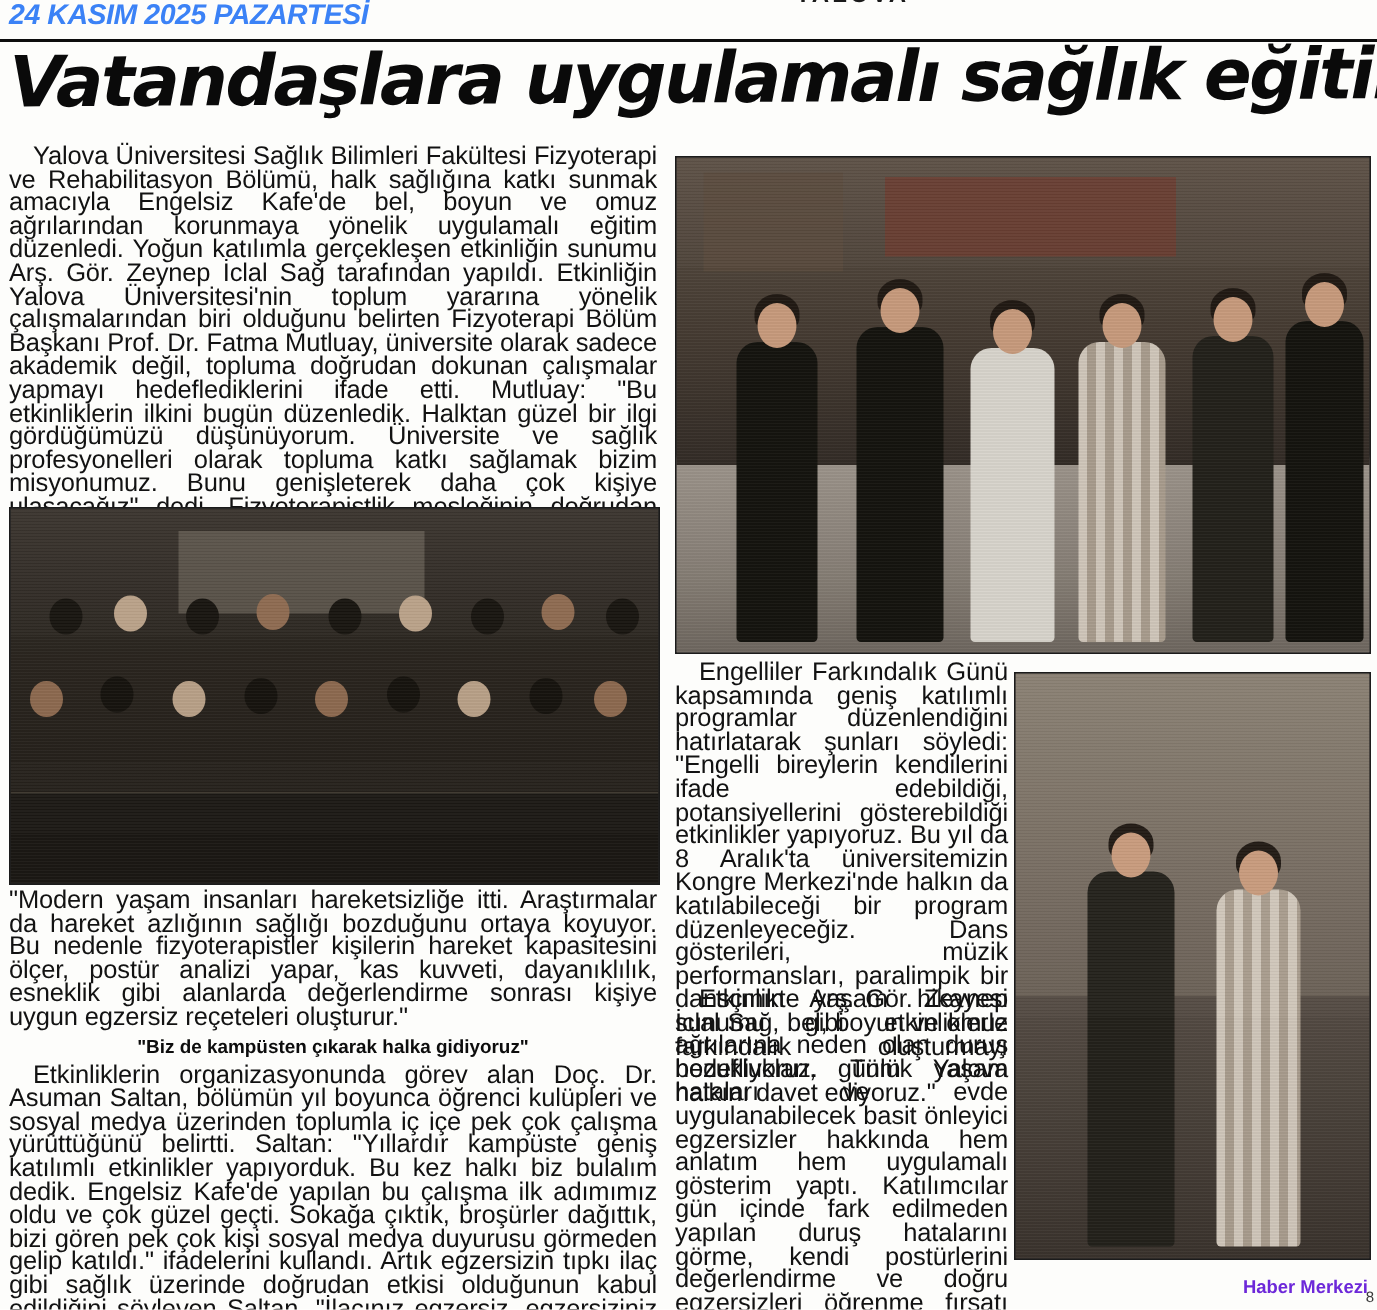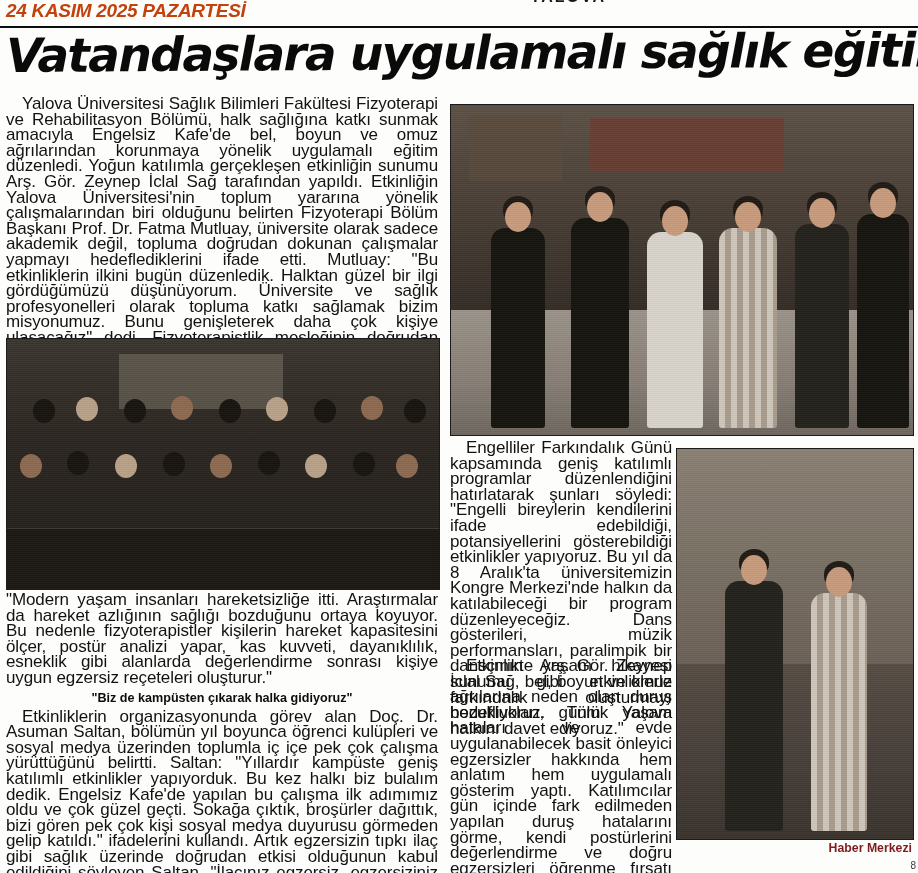--- a/index.html
+++ b/index.html
@@ -30,21 +30,21 @@
     border-bottom: 2px solid #0d0d0d;
   }
   .masthead-date {
     position: absolute;
     left: 6px; top: 0px;
     font-family: "Liberation Sans", sans-serif;
     font-weight: bold;
     font-style: italic;
     font-size: 19px;
     letter-spacing: -0.3px;
-    color: #c2410c;
+    color: #3b82f6;
     white-space: nowrap;
   }
   .masthead-city {
     position: absolute;
     left: 530px; top: -12px;
     font-weight: bold;
     font-size: 16px;
     letter-spacing: 2px;
     color: #1a1a1a;
   }
@@ -279,22 +279,22 @@
     left: 6px;
     top: 592px;
     width: 432px;
   }
 
   .byline {
     font-family: "Liberation Sans", sans-serif;
     font-weight: bold;
     font-size: 12.3px;
     text-align: right;
-    margin-top: 3px;
-    color: #7f1d1d;
+    margin-top: 13px;
+    color: #6d28d9;
   }
   .page-num {
     position: absolute;
     right: 2px;
     bottom: 2px;
     font-size: 10px;
     color: #3a3a3a;
   }
   .skew {
     transform: rotate(-0.35deg);

